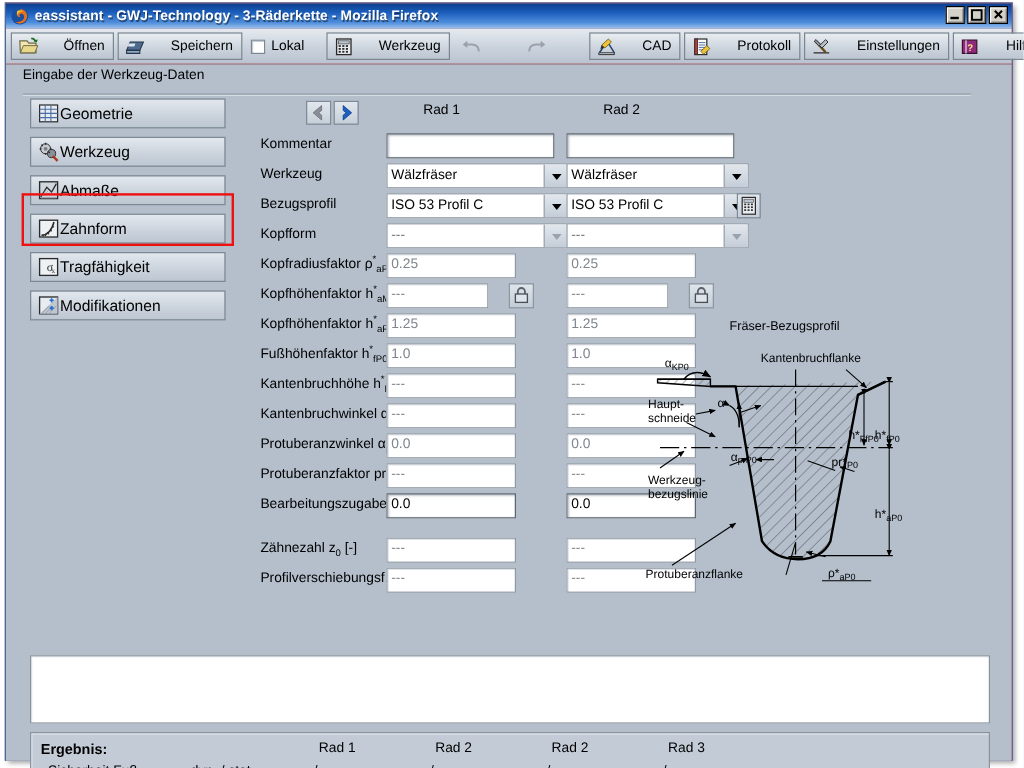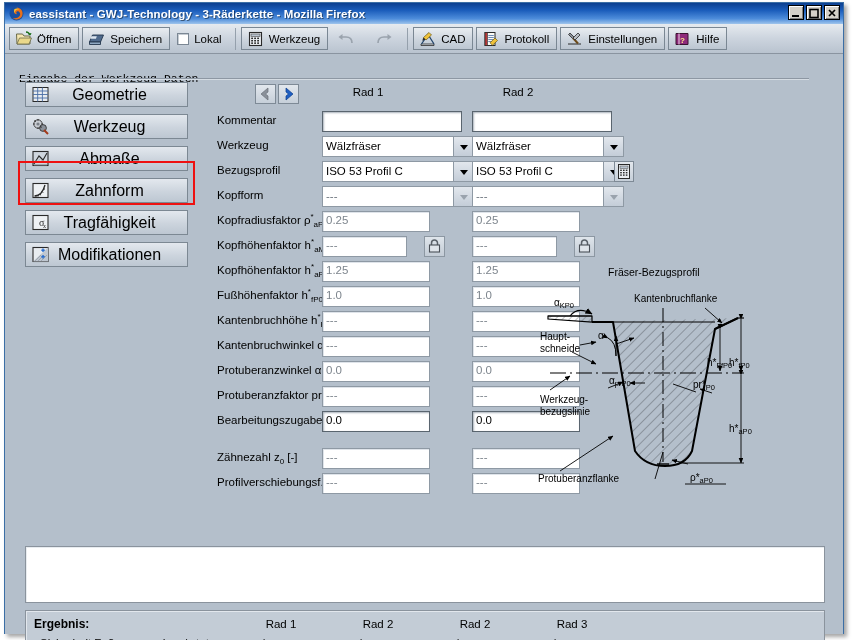--- a/index.html
+++ b/index.html
@@ -69,21 +69,21 @@
     border-bottom: 1px solid #8a94a0;
     display: flex;
     align-items: center;
     padding: 0 4px;
     gap: 3px;
   }
   .tbtn {
     height: 23px;
     display: flex;
     align-items: center;
-    gap: 5px;
+    gap: 21px;
     padding: 0 7px 0 5px;
     border: 1px solid #7a8793;
     background: linear-gradient(to bottom,#e9edf1,#cdd5de 55%,#bcc6d1);
     font-size: 11.5px;
     color: #000;
     white-space: nowrap;
     cursor: default;
   }
   .tbtn.disabled { color: #9aa3ad; border-color: #a9b2bb; background: linear-gradient(to bottom,#dde3ea,#c8d0da); }
   .tbtn.plain { border: none; background: transparent; padding: 0 6px; }
@@ -101,22 +101,22 @@
 
   
   .content {
     position: relative;
     height: 580px;
     background: #b4bfcb;
     padding: 0;
   }
   .section-head {
     position: absolute;
-    left: 14px; top: 18px;
-    font-size: 11.5px; color: #000; font-family: Liberation Mono, monospace;
+    left: 14px; top: 3px;
+    font-size: 11.5px; color: #000;
   }
   .hrule {
     position: absolute;
     left: 14px; top: 24px; width: 790px;
     height: 2px;
     border-top: 1px solid #8d97a3;
     border-bottom: 1px solid #d5dce3;
   }
 
   
@@ -131,22 +131,22 @@
     height: 25px;
     margin-bottom: 7px;
     border: 1px solid #7c8893;
     background: linear-gradient(to bottom,#e3e8ee,#ccd4dd 55%,#bdc7d2);
     padding-left: 5px;
     cursor: default;
     position: relative;
   }
   .side-btn .side-label {
     flex: 1;
-    text-align: center;
-    font-size: 16px;
+    text-align: left;
+    font-size: 13px;
     color: #000;
     padding-right: 18px;
   }
   .side-ico {
     width: 19px; height: 19px;
     flex: 0 0 19px;
     position: relative;
   }
 
   .redbox {

